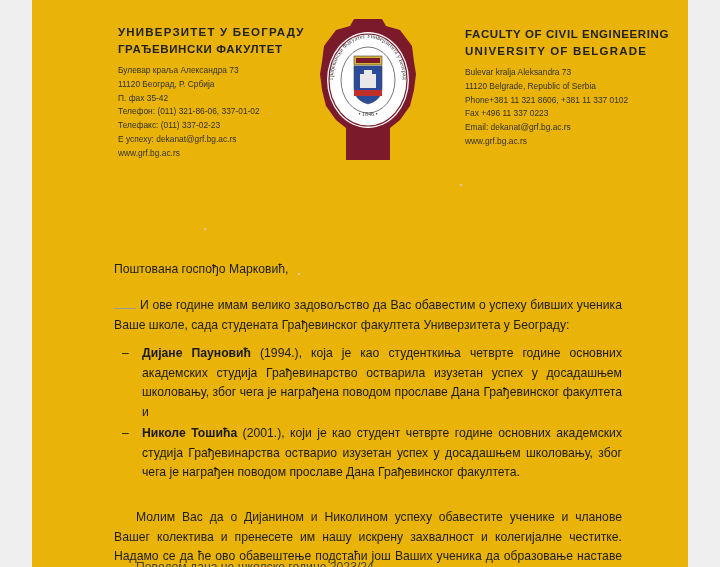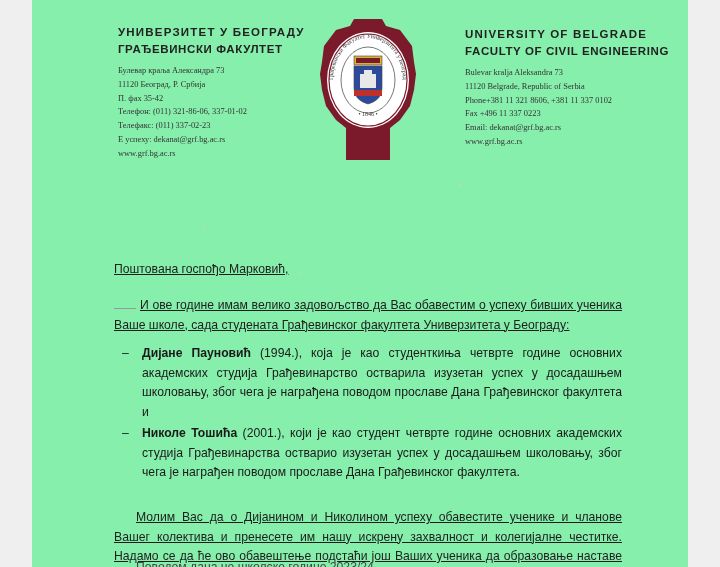--- a/index.html
+++ b/index.html
@@ -4,37 +4,37 @@
   <style>
     html, body { margin: 0; padding: 0; }
     body {
       width: 720px; height: 567px; overflow: hidden;
       background: #efefef;
       font-family: "Liberation Sans", sans-serif;
       color: #1a1a1a;
     }
     .page {
       position: absolute; left: 32px; top: 0; width: 656px; height: 567px;
-      background: #86efac; overflow: hidden;
+      background: #eab308; overflow: hidden;
     }
     .hdr-left { position: absolute; left: 86px; top: 24px; }
     .hdr-right { position: absolute; left: 433px; top: 26px; }
     .hdr-title {
       font-weight: bold; font-size: 11.5px; letter-spacing: 1.2px; line-height: 17px;
       color: #222; white-space: nowrap;
     }
     .hdr-title.t2 { letter-spacing: 0.6px; }
-    .hdr-lines { margin-top: 6px; font-family: Liberation Serif, serif; }
+    .hdr-lines { margin-top: 6px; }
     .hdr-line {
       font-size: 8.4px; line-height: 13.8px; color: #333; white-space: nowrap;
     }
     .seal { position: absolute; left: 288px; top: 16px; width: 96px; height: 146px; }
     .body-text {
       position: absolute; left: 82px; width: 508px;
-      font-size: 12.2px; line-height: 19.5px; color: #1e1e1e; text-decoration: underline;
+      font-size: 12.2px; line-height: 19.5px; color: #1e1e1e;
     }
     .salutation { top: 260px; }
     .intro { top: 296px; text-align: justify; }
     .intro .indent { display: inline-block; width: 22px; border-bottom: 1px solid #999; height: 10px; margin-right: 4px; vertical-align: baseline;}
     .list { position: absolute; left: 90px; top: 344px; width: 500px; font-size: 12.2px; line-height: 19.5px; }
     .li { position: relative; padding-left: 20px; text-align: justify; margin-bottom: 2px; }
     .li .dash { position: absolute; left: 0; top: 0; }
     .li b { font-weight: bold; }
     .para2 { top: 508px; text-align: justify; text-indent: 22px; }
     .cut { position: absolute; left: 104px; top: 560px; font-size: 12.2px; color: #444; white-space: nowrap; }
@@ -74,22 +74,22 @@
       <rect x="36" y="42" width="24" height="5" fill="#7a1a2a"></rect>
       <path d="M34 50 L62 50 L62 72 Q62 84 48 88 Q34 84 34 72 Z" fill="#2b4a9a" stroke="#444" stroke-width="0.6"></path>
       <rect x="40" y="58" width="16" height="14" fill="#e8e8e8"></rect>
       <rect x="44" y="54" width="8" height="6" fill="#e8e8e8"></rect>
       <rect x="34" y="74" width="28" height="6" fill="#c0302a"></rect>
       <text x="48" y="100" font-size="6" text-anchor="middle" fill="#333" font-family="Liberation Serif, serif">• 1846 •</text>
     </svg>
   </div>
 
   <div class="hdr-right">
+    <div class="hdr-title t2">FACULTY OF CIVIL ENGINEERING</div>
     <div class="hdr-title">UNIVERSITY OF BELGRADE</div>
-    <div class="hdr-title t2">FACULTY OF CIVIL ENGINEERING</div>
     <div class="hdr-lines">
       <div class="hdr-line">Bulevar kralja Aleksandra 73</div>
       <div class="hdr-line">11120  Belgrade, Republic of Serbia</div>
       <div class="hdr-line">Phone+381 11 321 8606, +381 11 337 0102</div>
       <div class="hdr-line">Fax      +496 11 337 0223</div>
       <div class="hdr-line">Email: dekanat@grf.bg.ac.rs</div>
       <div class="hdr-line">www.grf.bg.ac.rs</div>
     </div>
   </div>
 

